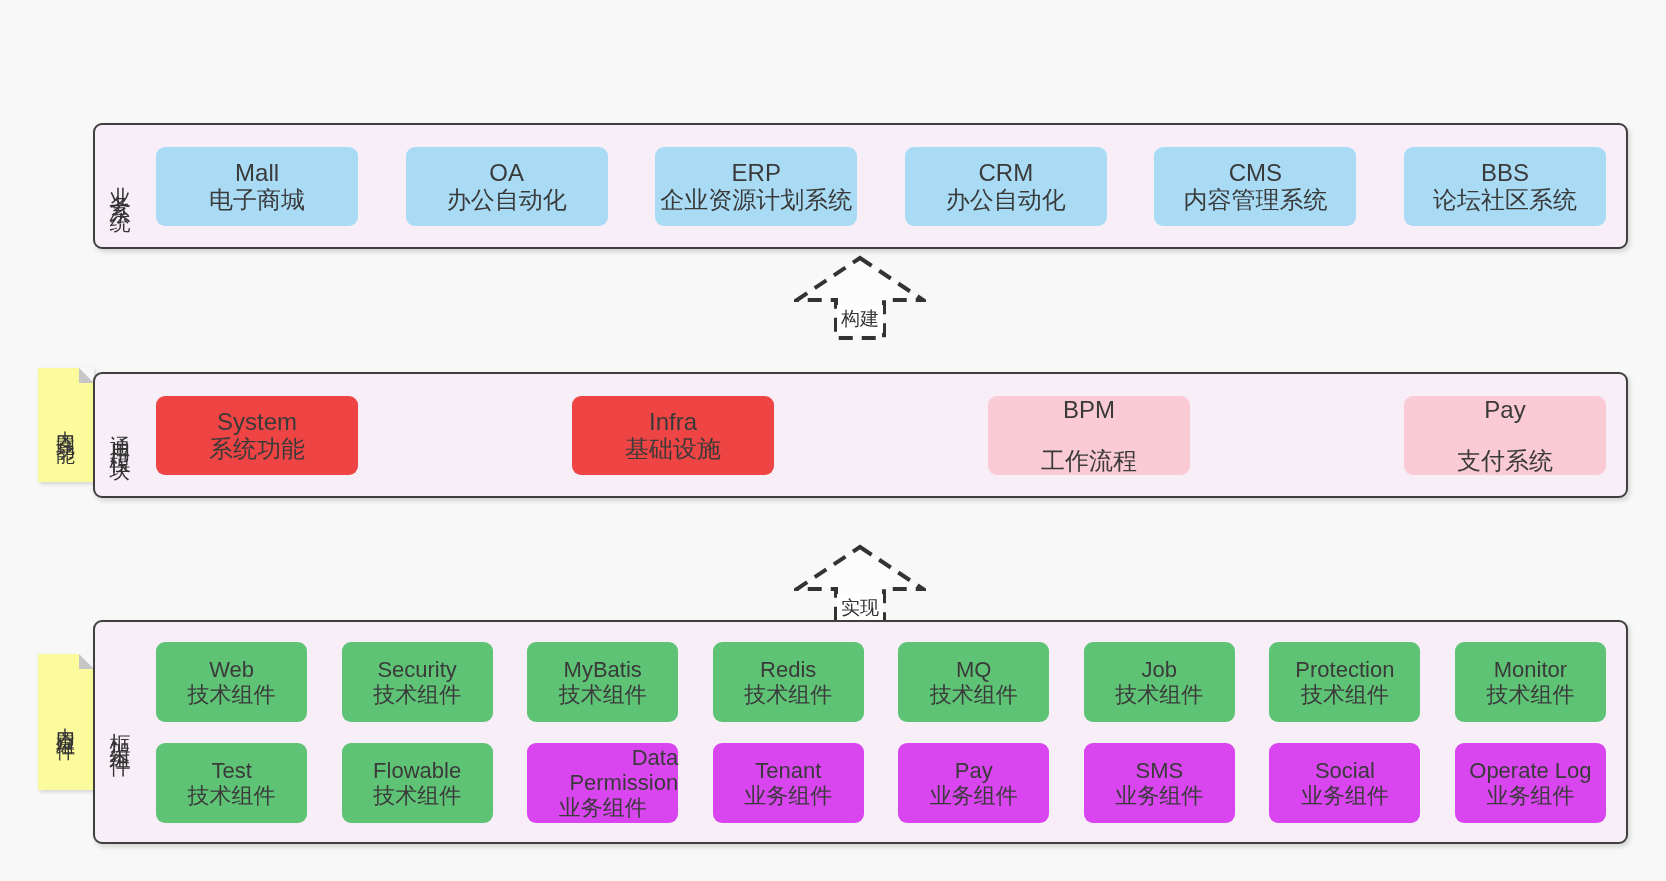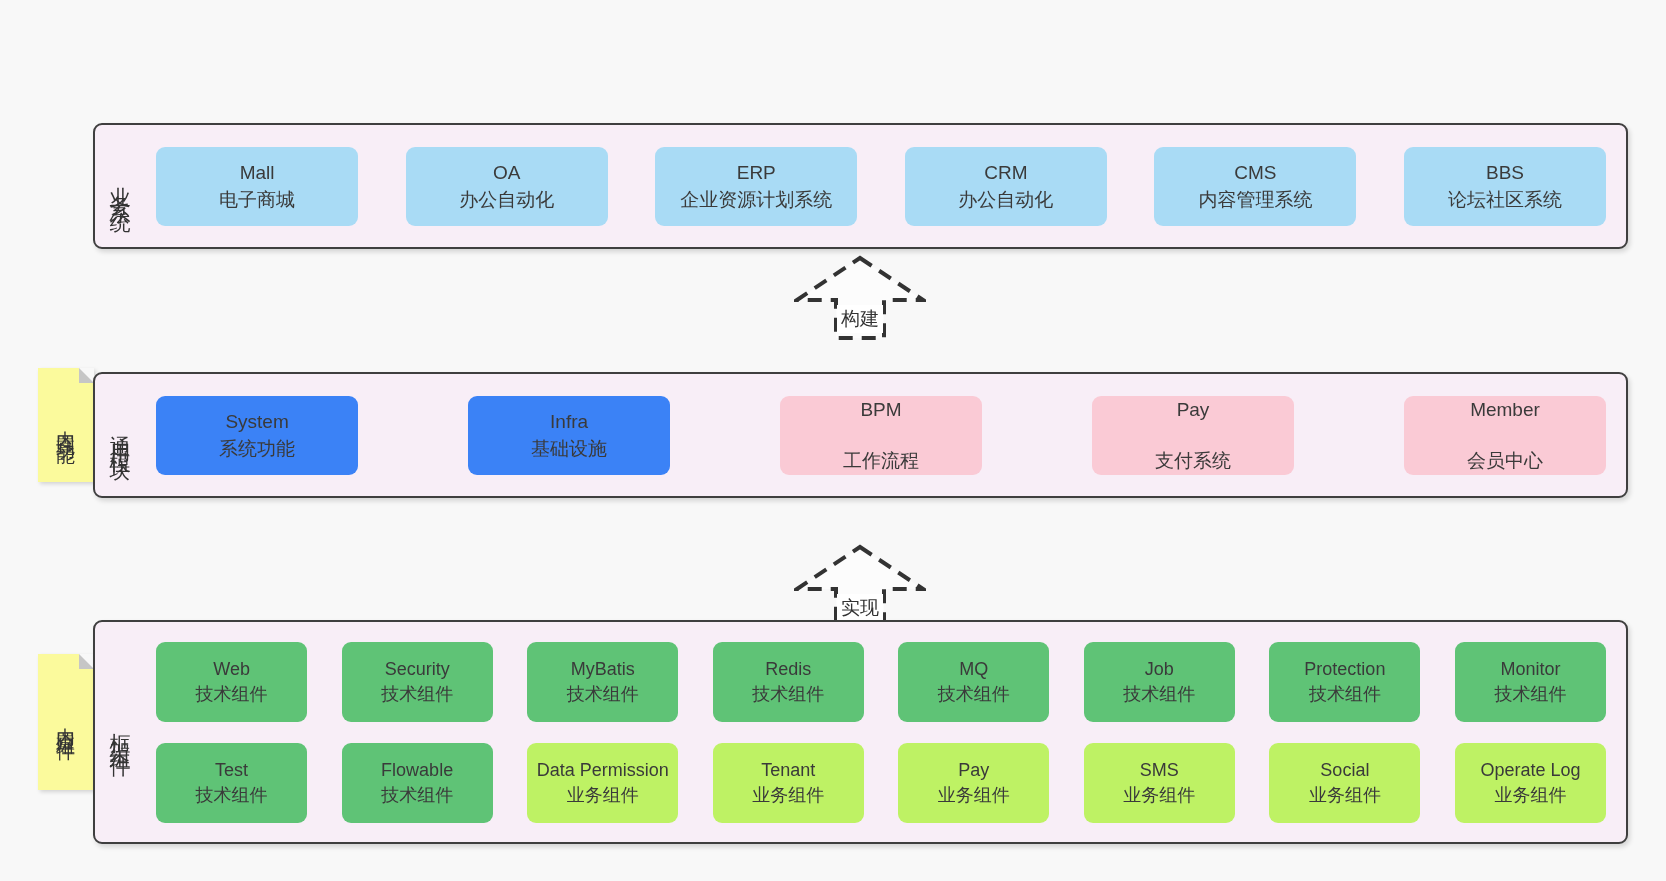--- a/index.html
+++ b/index.html
@@ -36,27 +36,27 @@
     flex:1;display:flex;flex-direction:column;justify-content:center;
     gap:21px;padding:0 20px 0 24px;
   }
   .boxes-grid .grid-row{display:flex;justify-content:space-between;}
 
   .box{
     border-radius:9px;
     display:flex;flex-direction:column;align-items:center;justify-content:center;
     text-align:center;color:#3a3a3a;
   }
-  .box-wide{width:202px;height:79px;font-size:19px;line-height:27px;}
-  .box-sm{width:151px;height:80px;font-size:18px;line-height:25px;}
+  .box-wide{width:202px;height:79px;font-size:24px;line-height:27px;}
+  .box-sm{width:151px;height:80px;font-size:22px;line-height:25px;}
   .blue{background:#a9dbf5;}
-  .red{background:#3b82f6;}
+  .red{background:#ef4444;}
   .pink{background:#facad5;gap:24px;}
   .green{background:#5fc376;}
-  .green-light{background:#bef264;}
+  .green-light{background:#d946ef;text-align:right;}
 
   .arrow{position:absolute;left:794px;width:132px;height:86px;z-index:1;}
   .arrow-1{top:255px;}
   .arrow-2{top:497px;margin-top:47px;}
   .arrow svg{display:block;}
   .arrow-label{
     position:absolute;top:50px;left:50%;transform:translateX(-50%);
     background:#ffffff;padding:1px 4px;
     font-size:19px;color:#333;white-space:nowrap;
   }
@@ -141,24 +141,20 @@
       <span>基础设施</span>
     </div>
     <div class="box box-wide pink">
       <span>BPM</span>
       <span>工作流程</span>
     </div>
     <div class="box box-wide pink">
       <span>Pay</span>
       <span>支付系统</span>
     </div>
-    <div class="box box-wide pink">
-      <span>Member</span>
-      <span>会员中心</span>
-    </div>
   </div>
 </div>
 
 <div class="arrow arrow-2">
   <svg width="132" height="86" viewBox="0 0 132 86">
     <polygon points="66,3 129,45 90,45 90,83 42,83 42,45 3,45" fill="#fcfcfc" stroke="#333333" stroke-width="4" stroke-dasharray="14 9"></polygon>
   </svg>
   <span class="arrow-label">实现</span>
 </div>
 

